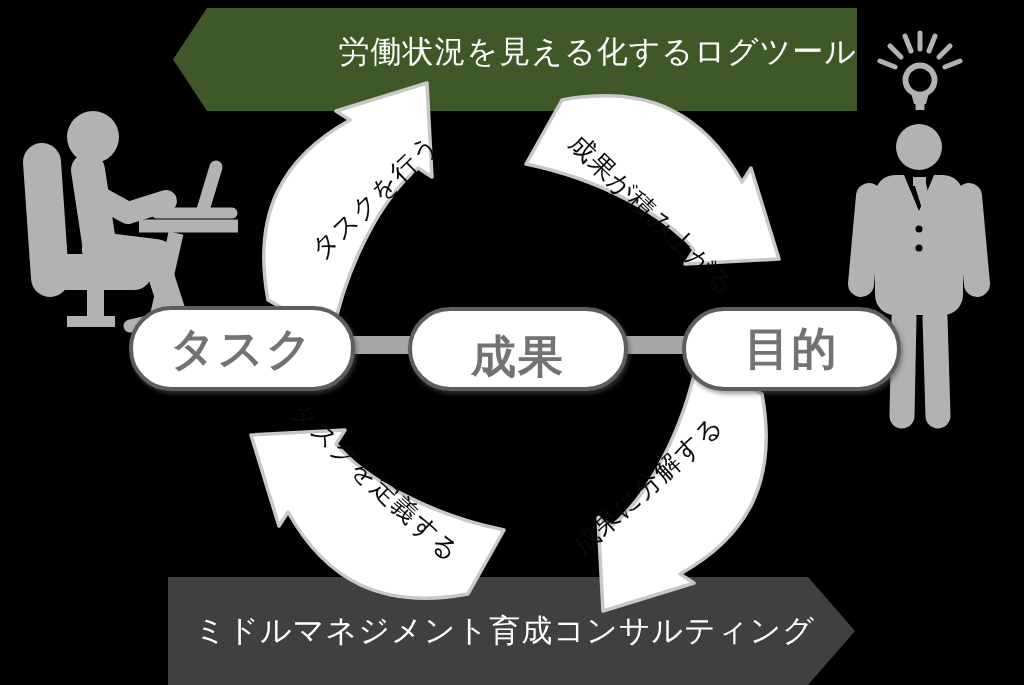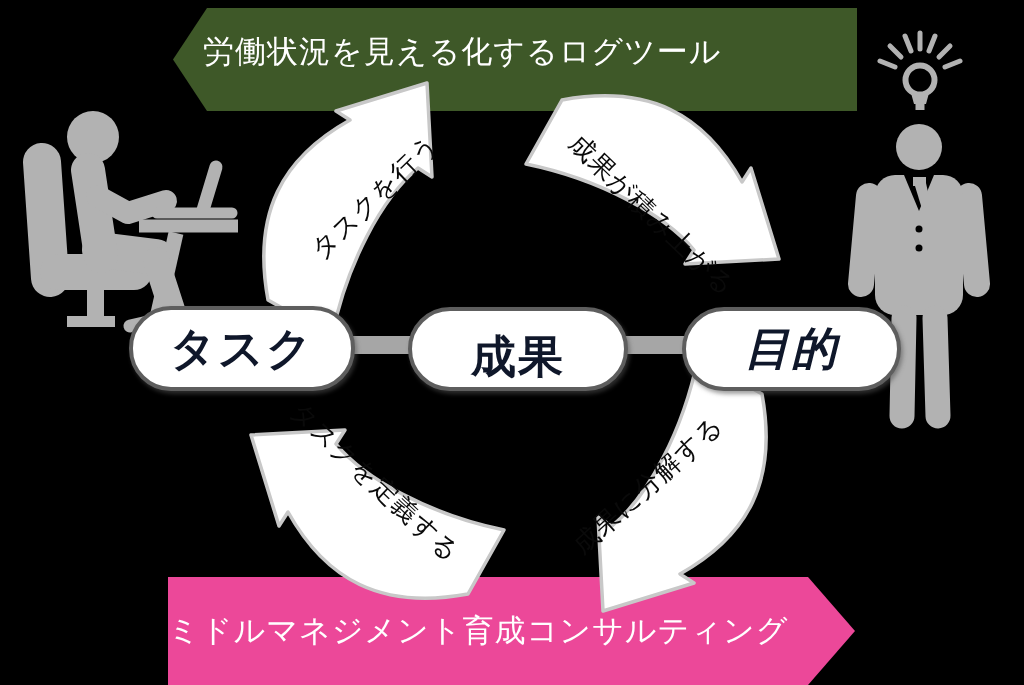--- a/index.html
+++ b/index.html
@@ -2,40 +2,40 @@
 <html><head>
 <meta charset="utf-8">
 <style>
   html,body{margin:0;padding:0;background:#000;}
   body{width:1024px;height:685px;position:relative;overflow:hidden;
        font-family:"DejaVu Sans","Liberation Sans",sans-serif;}
 
   .layer{position:absolute;left:0;top:0;}
 
   
-  .banner{position:absolute;display:flex;align-items:center;justify-content:flex-start;z-index:1;}
+  .banner{position:absolute;display:flex;align-items:center;justify-content:flex-end;z-index:1;}
   .banner-top{left:173px;top:8px;width:684px;height:103px;background:#3E5828;
       clip-path:polygon(34px 0,100% 0,100% 100%,34px 100%,0 50%);}
   .banner-top .banner-label{padding-left:30px;padding-bottom:16px;}
-  .banner-bottom{left:168px;top:577px;width:687px;height:108px;background:#ec4899;
+  .banner-bottom{left:168px;top:577px;width:687px;height:108px;background:#404040;
       clip-path:polygon(0 0,calc(100% - 47px) 0,100% 50%,calc(100% - 47px) 100%,0 100%);}
   .banner-bottom .banner-label{padding-right:40px;}
   .banner-label{color:#fff;font-size:31px;font-weight:400;letter-spacing:1px;white-space:nowrap;}
 
   
   #art{z-index:2;}
 
   
   .pill{position:absolute;z-index:3;background:#fff;border:4px solid #5E5E5E;border-radius:42px;
         display:flex;align-items:center;justify-content:center;
         box-shadow:2px 3px 4px rgba(80,80,80,.55);}
-  .pill-label{font-size:45px;font-weight:bold;color:#0f172a;letter-spacing:2px;white-space:nowrap;}
+  .pill-label{font-size:45px;font-weight:bold;color:#737373;letter-spacing:2px;white-space:nowrap;}
   #pill-task  {left:129px;top:306px;width:218px;height:77px;}
   #pill-result{left:408px;top:307px;width:212px;height:76px;align-items:flex-end;}
-  #pill-goal  {left:682px;top:307px;width:211px;height:76px;font-style:italic;}
+  #pill-goal  {left:682px;top:307px;width:211px;height:76px;}
 
   
   .arrow-label{position:absolute;z-index:3;font-size:26px;color:#0a0a0a;white-space:nowrap;
                transform-origin:center center;letter-spacing:1px;}
   #alabel-1{left:375px;top:197px;transform:translate(-50%,-50%) rotate(-44deg);}
   #alabel-2{left:652px;top:215px;transform:translate(-50%,-50%) rotate(44deg);}
   #alabel-3{left:648px;top:485px;transform:translate(-50%,-50%) rotate(-42deg);}
   #alabel-4{left:375px;top:482px;transform:translate(-50%,-50%) rotate(43deg);}
 </style>
 </head>

